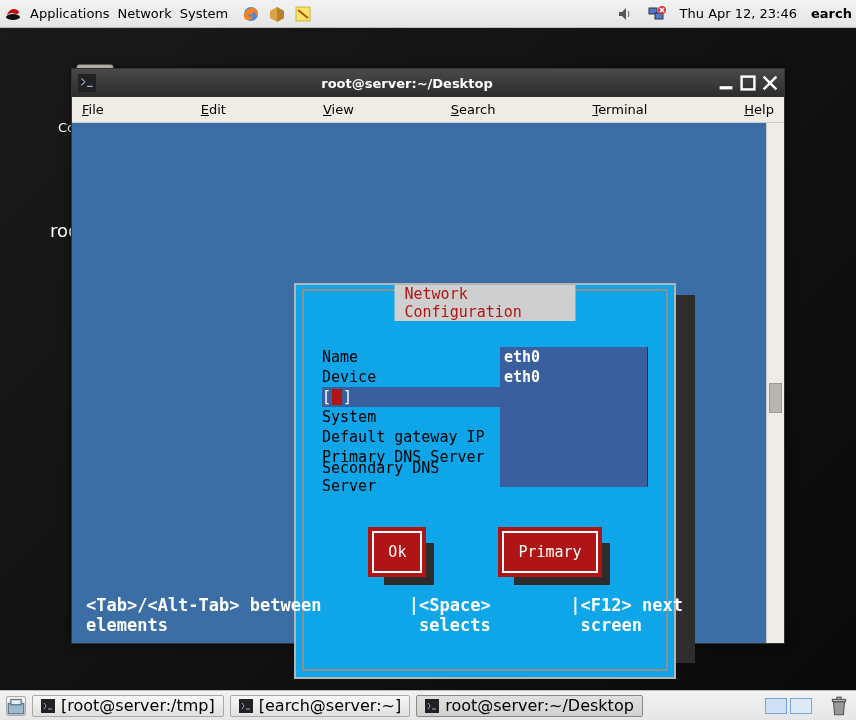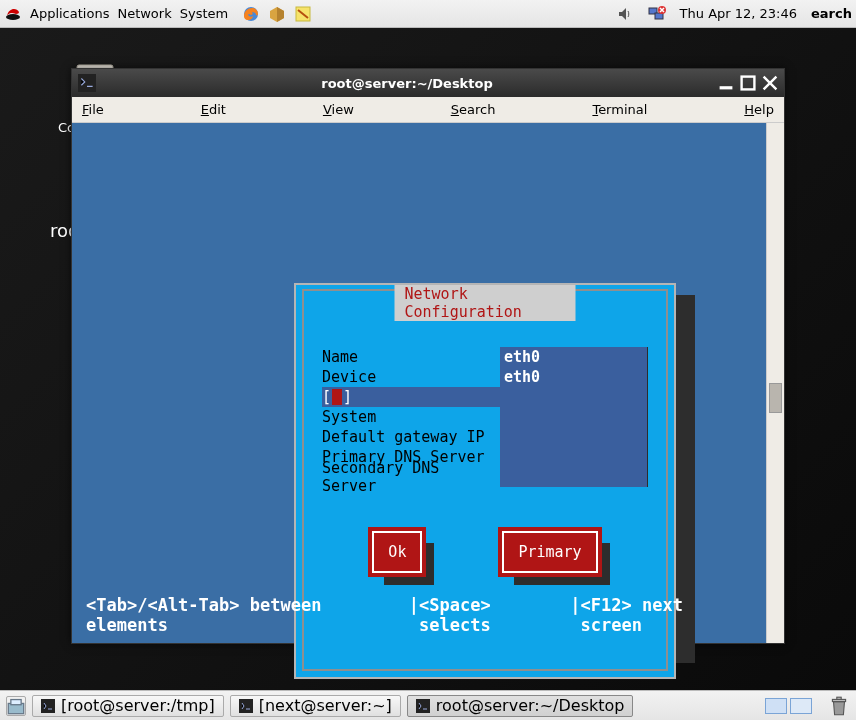--- a/index.html
+++ b/index.html
@@ -353,21 +353,21 @@
       </span>
     <span>[root@server:/tmp]</span>
   </div>
   <div class="task-btn">
     <span class="ticon">
         <svg viewBox="0 0 14 14">
           <rect width="14" height="14" fill="#222"></rect>
           <path stroke="#9ad" d="M3 4l2 3-2 3M7 10h4"></path>
         </svg>
       </span>
-    <span>[next@server:~]</span>
+    <span>[earch@server:~]</span>
   </div>
   <div class="task-btn active">
     <span class="ticon">
         <svg viewBox="0 0 14 14">
           <rect width="14" height="14" fill="#222"></rect>
           <path stroke="#9ad" d="M3 4l2 3-2 3M7 10h4"></path>
         </svg>
       </span>
     <span>root@server:~/Desktop</span>
   </div>

